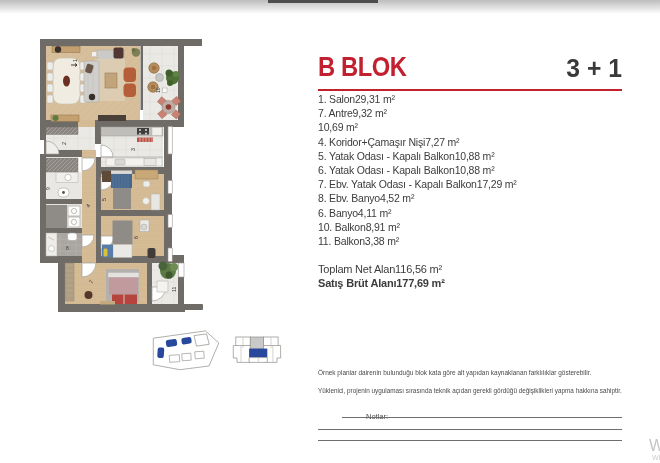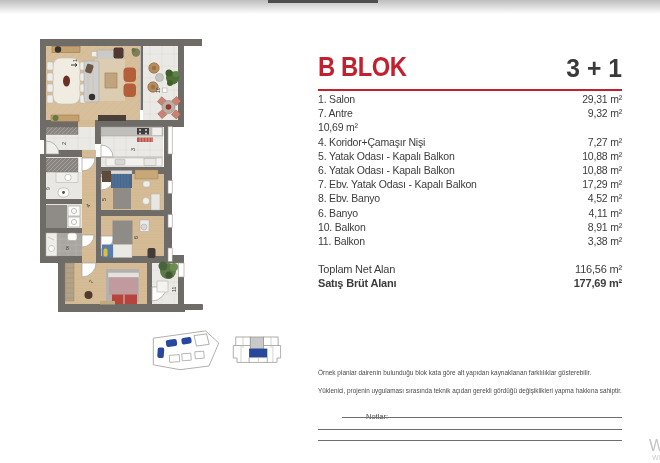--- a/index.html
+++ b/index.html
@@ -1,19 +1,19 @@
 <!DOCTYPE html>
 <html><head>
 <meta charset="utf-8">
 <style>
   html,body{margin:0;padding:0;background:#fff;}
   body{width:660px;height:463px;position:relative;overflow:hidden;
        font-family:"Liberation Sans",sans-serif;}
   .abs{position:absolute;}
-  .row{display:flex;justify-content:space-between;align-items:baseline;height:14.2px;}
+  .row{display:flex;justify-content:flex-start;align-items:baseline;height:14.2px;}
   .rows{position:absolute;left:318px;top:93px;width:304px;font-size:10.5px;color:#3c3c3c;letter-spacing:-0.2px;}
 </style>
 </head>
 <body>
 
 <div class="abs" style="left:0;top:0;width:660px;height:14px;background:linear-gradient(#bdbdbd,#ffffff);"></div>
 
 <div class="abs" style="left:268px;top:0;width:110px;height:3px;background:#4d4d4d;"></div>
 
 <svg class="abs" style="left:0;top:0" width="660" height="463" viewBox="0 0 660 463" xmlns="http://www.w3.org/2000/svg">
@@ -475,21 +475,21 @@
       <span>10. Balkon</span>
       <span>8,91 m²</span>
     </div>
   <div class="row">
       <span>11. Balkon</span>
       <span>3,38 m²</span>
     </div>
 </div>
 
 <div class="abs" style="left:318px;top:262.5px;width:304px;font-size:11px;color:#3c3c3c;letter-spacing:-0.2px;">
-  <div class="row" style="height:14.3px;gap:28px;">
+  <div class="row" style="height:14.3px;">
       <span>Toplam Net Alan</span>
       <span>116,56 m²</span>
     </div>
   <div class="row" style="height:14.3px;font-weight:bold;">
       <span>Satış Brüt Alanı</span>
       <span>177,69 m²</span>
     </div>
 </div>
 
 <div class="abs" style="left:318px;top:368px;font-size:7.5px;color:#4a4a4a;white-space:nowrap;transform:scaleX(0.86);transform-origin:0 0;">Örnek planlar dairenin bulunduğu blok kata göre alt yapıdan kaynaklanan farklılıklar gösterebilir.</div>

